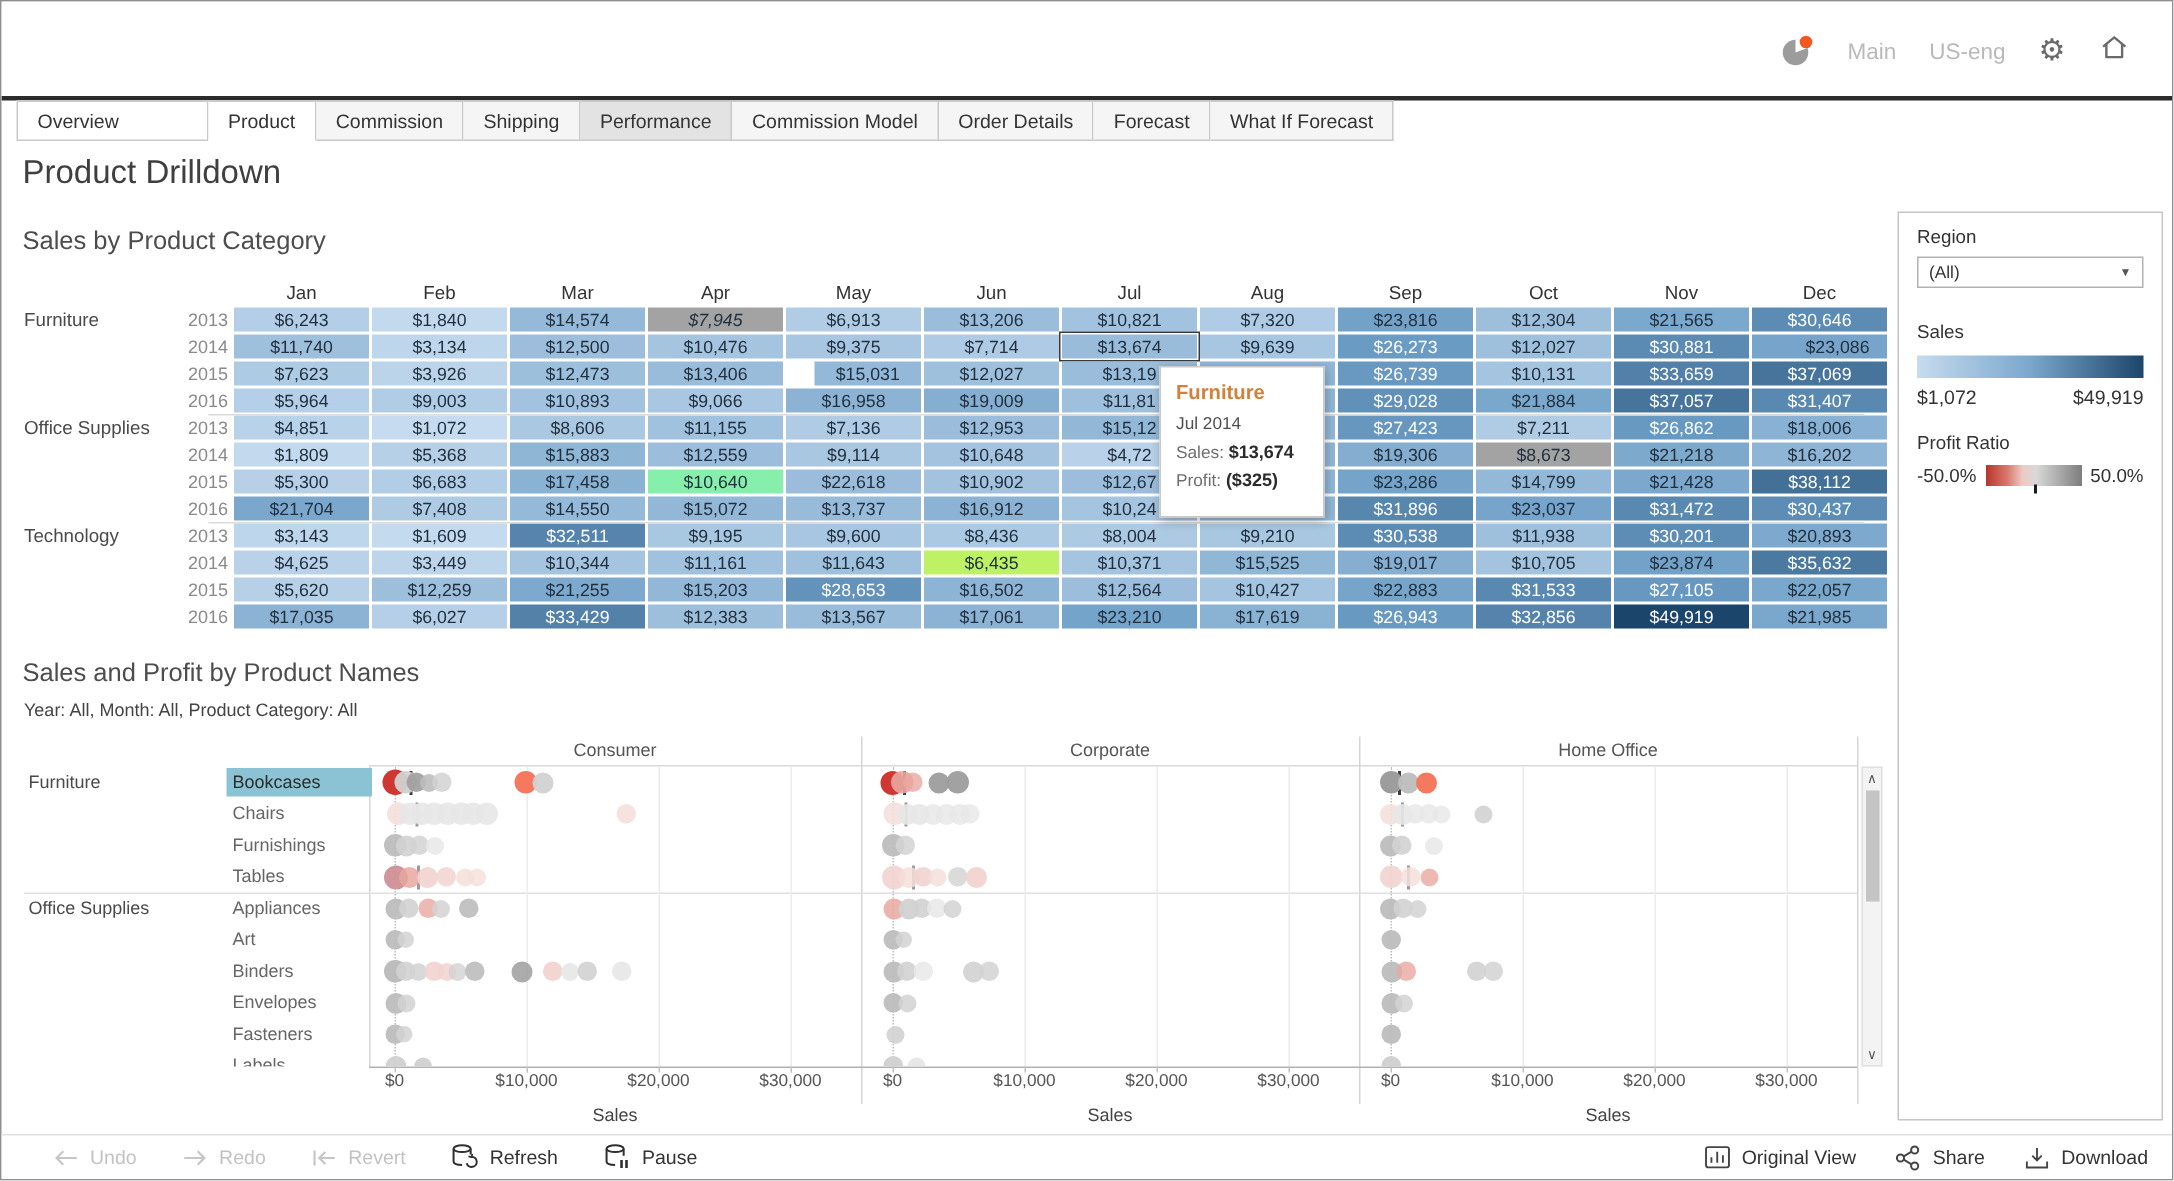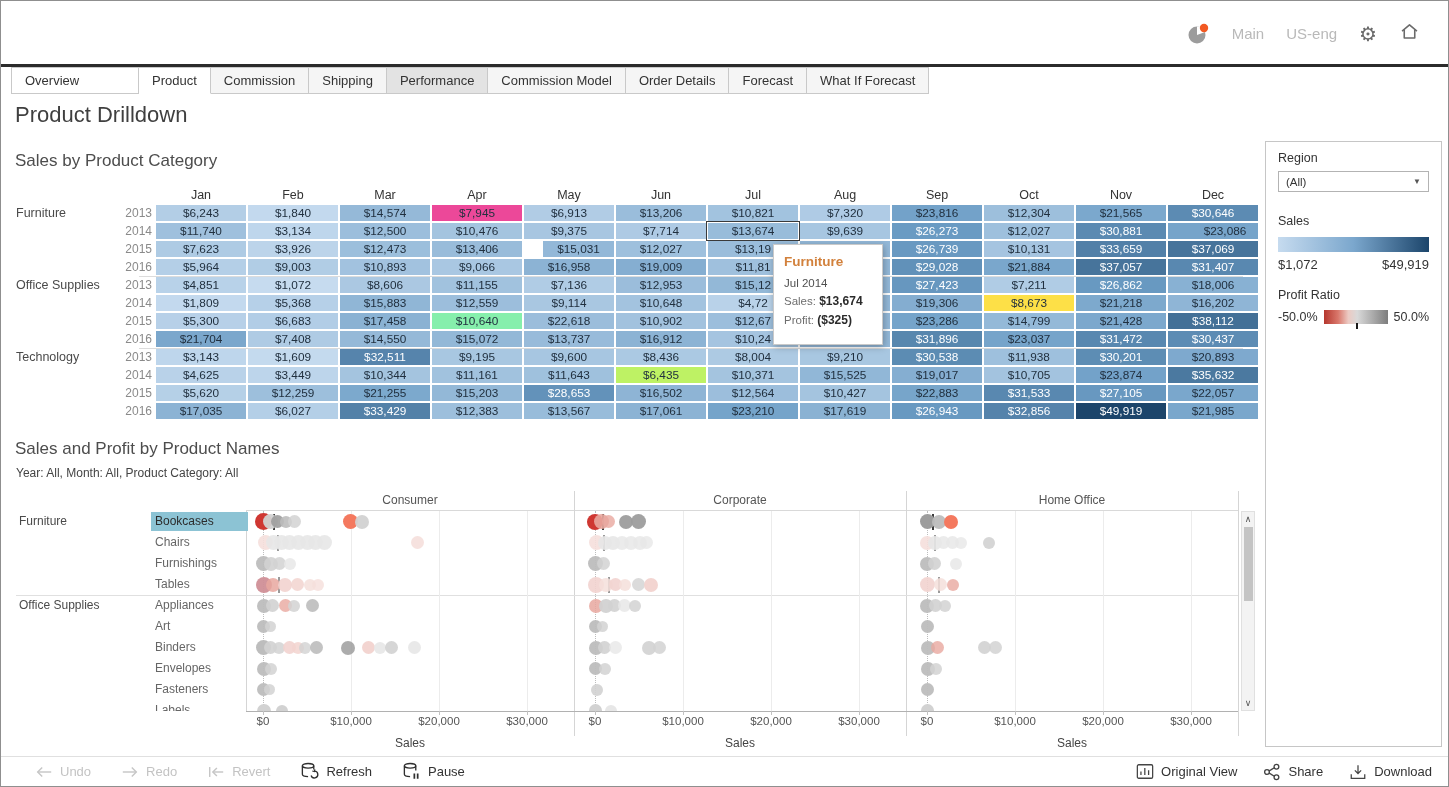--- a/index.html
+++ b/index.html
@@ -138,21 +138,21 @@
       <div class="hm-mh">Aug</div>
       <div class="hm-mh">Sep</div>
       <div class="hm-mh">Oct</div>
       <div class="hm-mh">Nov</div>
       <div class="hm-mh">Dec</div>
       <div class="hm-cat">Furniture</div>
       <div class="hm-year">2013</div>
       <div class="hm-cell" style="background: rgb(179, 206, 230); color: rgb(33, 48, 63);">$6,243</div>
       <div class="hm-cell" style="background: rgb(195, 217, 238); color: rgb(33, 48, 63);">$1,840</div>
       <div class="hm-cell" style="background: rgb(149, 185, 216); color: rgb(33, 48, 63);">$14,574</div>
-      <div class="hm-cell" style="background: #ec4899; color: rgb(33, 48, 63);">$7,945</div>
+      <div class="hm-cell" style="background: #a3a3a3; color: rgb(33, 48, 63); font-style: italic;">$7,945</div>
       <div class="hm-cell" style="background: rgb(177, 204, 229); color: rgb(33, 48, 63);">$6,913</div>
       <div class="hm-cell" style="background: rgb(154, 189, 219); color: rgb(33, 48, 63);">$13,206</div>
       <div class="hm-cell" style="background: rgb(162, 195, 223); color: rgb(33, 48, 63);">$10,821</div>
       <div class="hm-cell" style="background: rgb(175, 203, 229); color: rgb(33, 48, 63);">$7,320</div>
       <div class="hm-cell" style="background: rgb(115, 162, 201); color: rgb(33, 48, 63);">$23,816</div>
       <div class="hm-cell" style="background: rgb(157, 191, 220); color: rgb(33, 48, 63);">$12,304</div>
       <div class="hm-cell" style="background: rgb(123, 168, 205); color: rgb(33, 48, 63);">$21,565</div>
       <div class="hm-cell" style="background: rgb(92, 139, 179); color: rgb(255, 255, 255);">$30,646</div>
       <div class="hm-cat"></div>
       <div class="hm-year">2014</div>
@@ -214,21 +214,21 @@
       <div class="hm-year">2014</div>
       <div class="hm-cell" style="background: rgb(195, 217, 238); color: rgb(33, 48, 63);">$1,809</div>
       <div class="hm-cell" style="background: rgb(182, 208, 232); color: rgb(33, 48, 63);">$5,368</div>
       <div class="hm-cell" style="background: rgb(144, 182, 214); color: rgb(33, 48, 63);">$15,883</div>
       <div class="hm-cell" style="background: rgb(156, 190, 220); color: rgb(33, 48, 63);">$12,559</div>
       <div class="hm-cell" style="background: rgb(169, 199, 225); color: rgb(33, 48, 63);">$9,114</div>
       <div class="hm-cell" style="background: rgb(163, 195, 223); color: rgb(33, 48, 63);">$10,648</div>
       <div class="hm-cell" style="background: rgb(185, 210, 233); color: rgb(33, 48, 63);">$4,72</div>
       <div class="hm-cell" style="background: rgb(147, 184, 216); color: rgb(33, 48, 63);"></div>
       <div class="hm-cell" style="background: rgb(132, 173, 208); color: rgb(33, 48, 63);">$19,306</div>
-      <div class="hm-cell" style="background: #fde047; color: rgb(33, 48, 63);">$8,673</div>
+      <div class="hm-cell" style="background: #a3a3a3; color: rgb(33, 48, 63);">$8,673</div>
       <div class="hm-cell" style="background: rgb(125, 169, 205); color: rgb(33, 48, 63);">$21,218</div>
       <div class="hm-cell" style="background: rgb(143, 181, 214); color: rgb(33, 48, 63);">$16,202</div>
       <div class="hm-cat"></div>
       <div class="hm-year">2015</div>
       <div class="hm-cell" style="background: rgb(183, 208, 232); color: rgb(33, 48, 63);">$5,300</div>
       <div class="hm-cell" style="background: rgb(178, 205, 230); color: rgb(33, 48, 63);">$6,683</div>
       <div class="hm-cell" style="background: rgb(138, 178, 211); color: rgb(33, 48, 63);">$17,458</div>
       <div class="hm-cell" style="background: #86efac; color: rgb(33, 48, 63);">$10,640</div>
       <div class="hm-cell" style="background: rgb(155, 189, 219); color: rgb(33, 48, 63);">$22,618</div>
       <div class="hm-cell" style="background: rgb(162, 194, 222); color: rgb(33, 48, 63);">$10,902</div>

